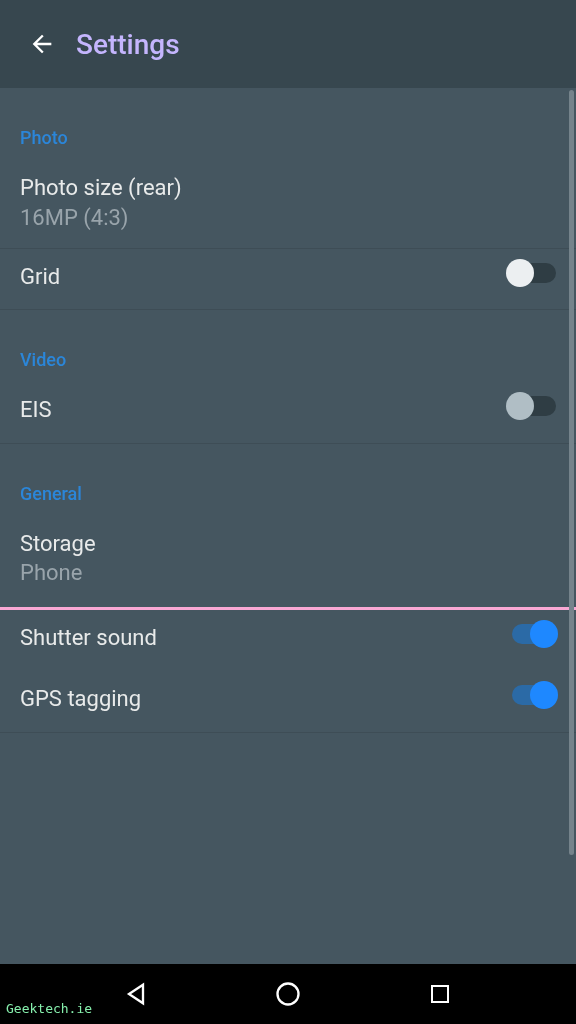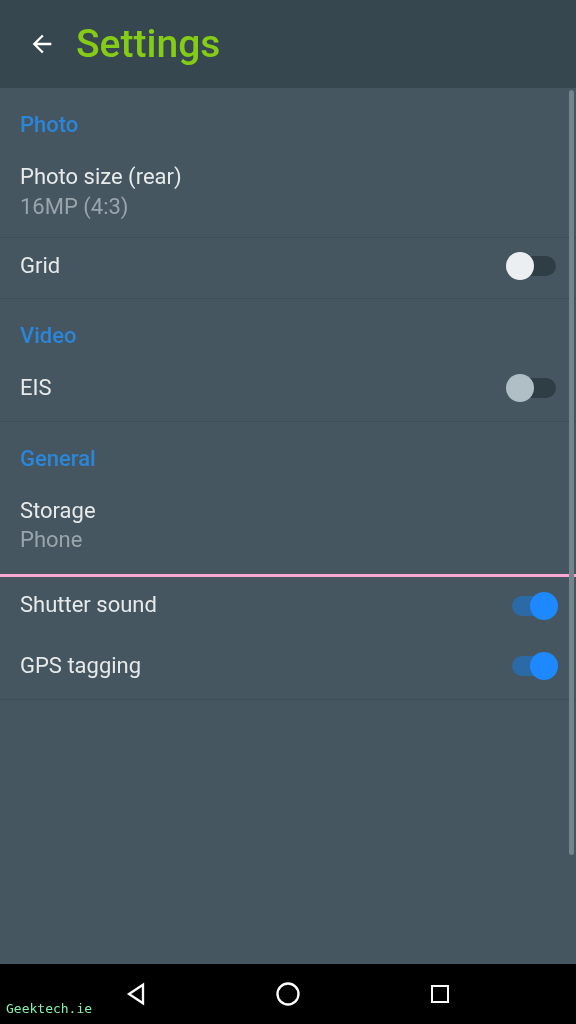--- a/index.html
+++ b/index.html
@@ -29,41 +29,42 @@
       align-items: center;
       justify-content: center;
       margin-right: 10px;
     }
     .back-btn svg {
       width: 28px;
       height: 28px;
       fill: #fff;
     }
     .header-title {
-      color: #84cc16;
-      font-size: 39px;
+      color: #c4b5fd;
+      font-size: 28px;
       font-weight: 500;
     }
     .content {
       background: #455660;
       height: 876px;
       overflow-y: auto;
       padding-bottom: 60px;
     }
     .section-header {
       color: #2b86d9;
-      font-size: 22px;
+      font-size: 18px;
       font-weight: 500;
       padding: 24px 20px 12px 20px;
+      margin-top: 15px;
     }
     .setting-row {
       padding: 14px 20px 18px 20px;
       border-bottom: 1px solid #3e4d56;
       display: flex;
-      align-items: center;
+      align-items: flex-start;
       justify-content: space-between;
     }
     .setting-row.no-border {
       border-bottom: none;
     }
     .setting-text {
       flex: 1;
     }
     .setting-title {
       color: #e8eaea;

